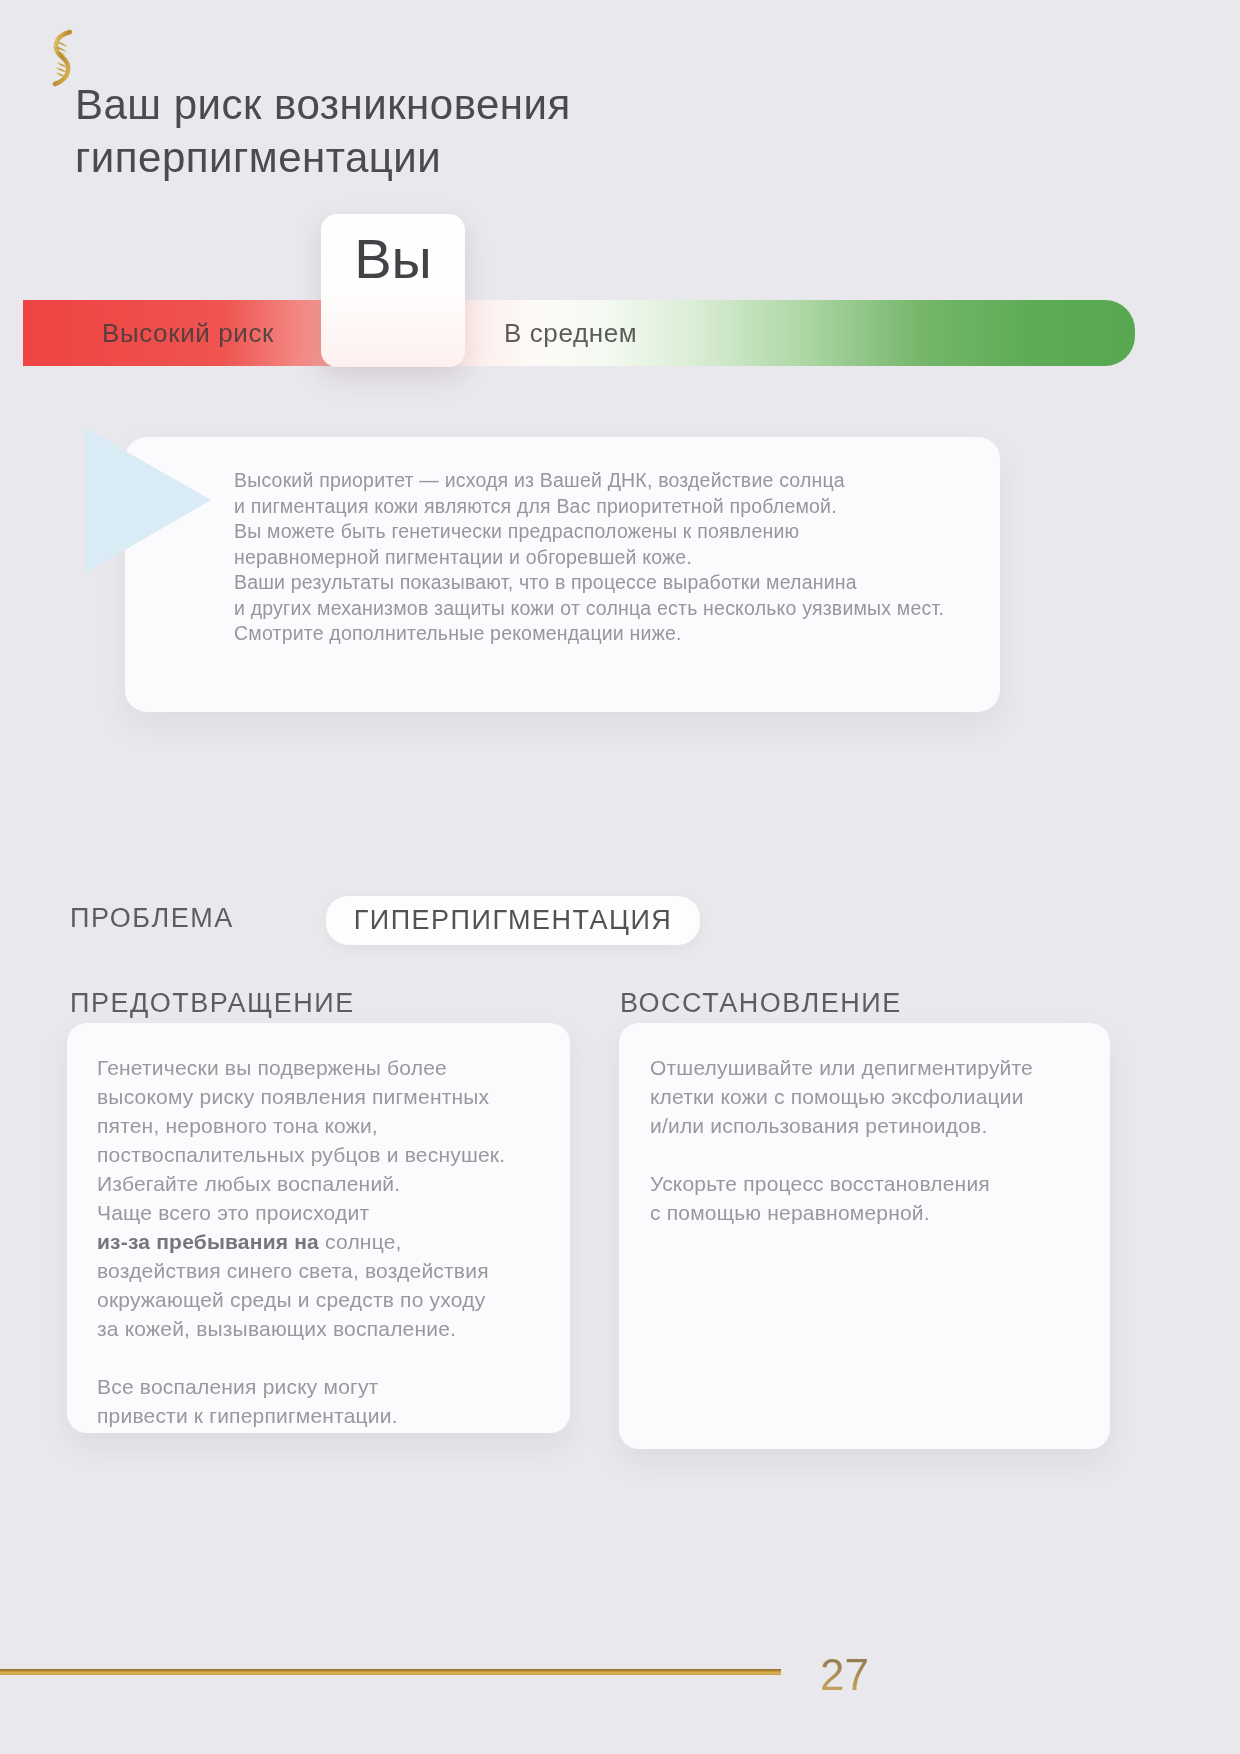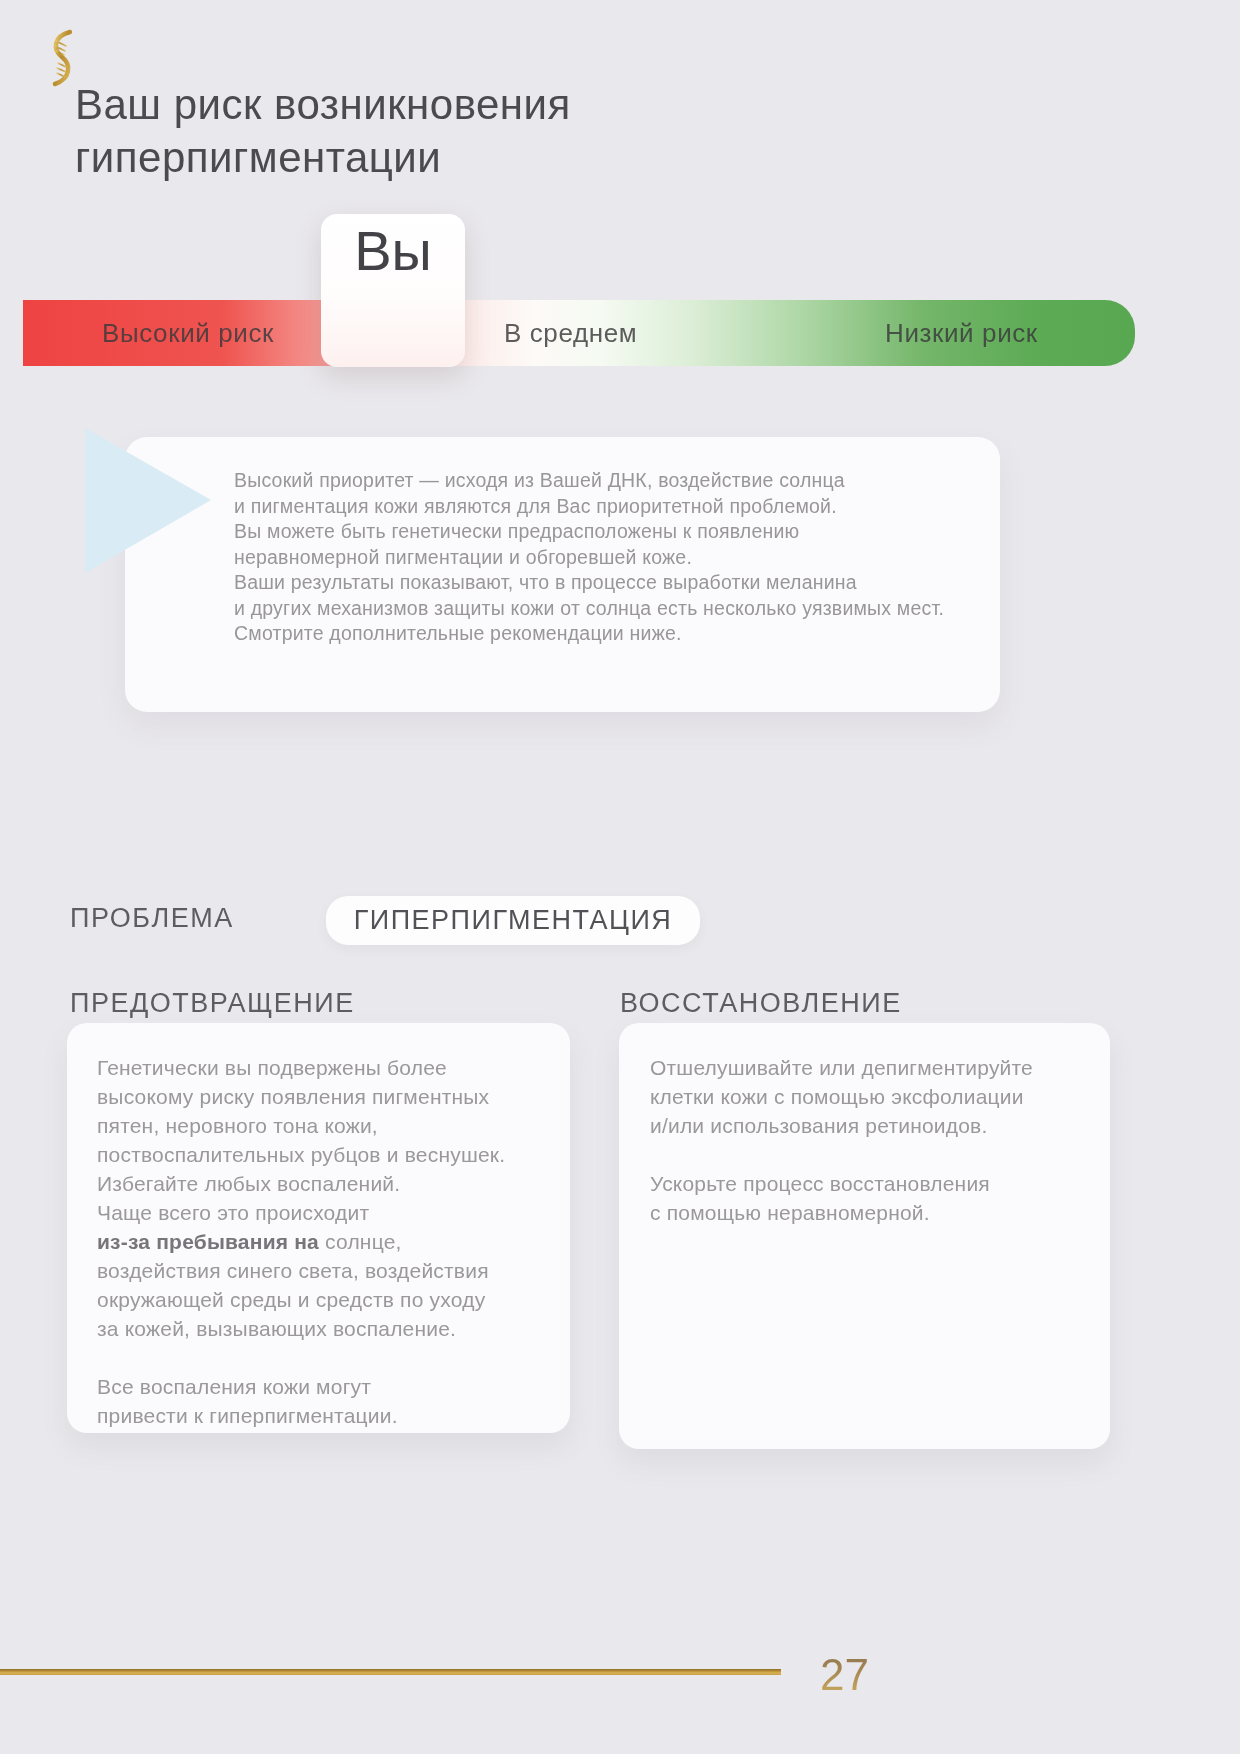--- a/index.html
+++ b/index.html
@@ -37,21 +37,21 @@
   .glabel.high{left:79px;}
   .glabel.mid{left:481px;}
   .glabel.low{left:862px;}
   .marker{
     position:absolute; left:321px; top:214px; width:144px; height:153px;
     border-radius:16px; z-index:2;
     background:linear-gradient(180deg,#ffffff 0%,#fffcfc 55%,#fdf1ef 100%);
     box-shadow:0 10px 26px rgba(120,90,95,.18);
     display:flex; justify-content:center;
   }
-  .marker span{font-size:56px; font-weight:300; color:#434247; margin-top:4px;}
+  .marker span{font-size:56px; font-weight:300; color:#434247; margin-top:12px;}
   
   .triangle{position:absolute; left:85px; top:428px; width:126px; height:145px; z-index:1;}
   .priority-card{
     position:absolute; left:125px; top:437px; width:875px; height:275px;
     background:var(--card-bg); border-radius:22px;
     box-shadow:0 14px 30px rgba(100,95,110,.08);
     text-decoration:underline;
   }
   .priority-card .body{
     position:absolute; left:109px; top:31px; right:24px;
@@ -121,21 +121,20 @@
       <line x1="13" y1="44" x2="21" y2="48"></line>
     </g>
   </svg>
 
   <h1 class="title">Ваш риск возникновения
 гиперпигментации</h1>
 
   <div class="gauge-bar">
     <span class="glabel high">Высокий риск</span>
     <span class="glabel mid">В среднем</span>
-    <span class="glabel low">Низкий риск</span>
   </div>
   <div class="marker">
     <span>Вы</span>
   </div>
 
   <svg class="triangle" viewBox="0 0 126 145" aria-hidden="true">
     <polygon points="0,0 0,145 126,72" fill="#d9ebf4"></polygon>
   </svg>
   <div class="priority-card">
     <div class="body">Высокий приоритет — исходя из Вашей ДНК, воздействие солнца
@@ -158,21 +157,21 @@
     <p><span>Генетически вы подвержены более
 высокому риску появления пигментных
 пятен, неровного тона кожи,
 поствоспалительных рубцов и веснушек.
 Избегайте любых воспалений.
 Чаще всего это происходит
 </span><span class="emph">из-за пребывания на</span><span> солнце,
 воздействия синего света, воздействия
 окружающей среды и средств по уходу
 за кожей, вызывающих воспаление.</span></p>
-    <p>Все воспаления кожи могут
+    <p>Все воспаления риску могут
 привести к гиперпигментации.</p>
   </div>
 
   <div class="strategy-card right">
     <p>Отшелушивайте или депигментируйте
 клетки кожи с помощью эксфолиации
 и/или использования ретиноидов.</p>
     <p>Ускорьте процесс восстановления
 с помощью неравномерной.</p>
   </div>

